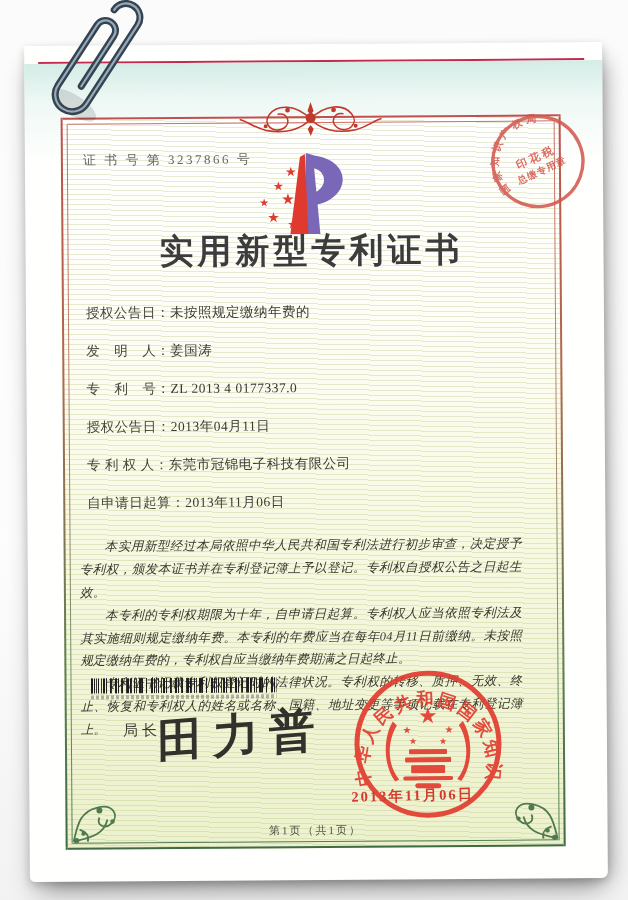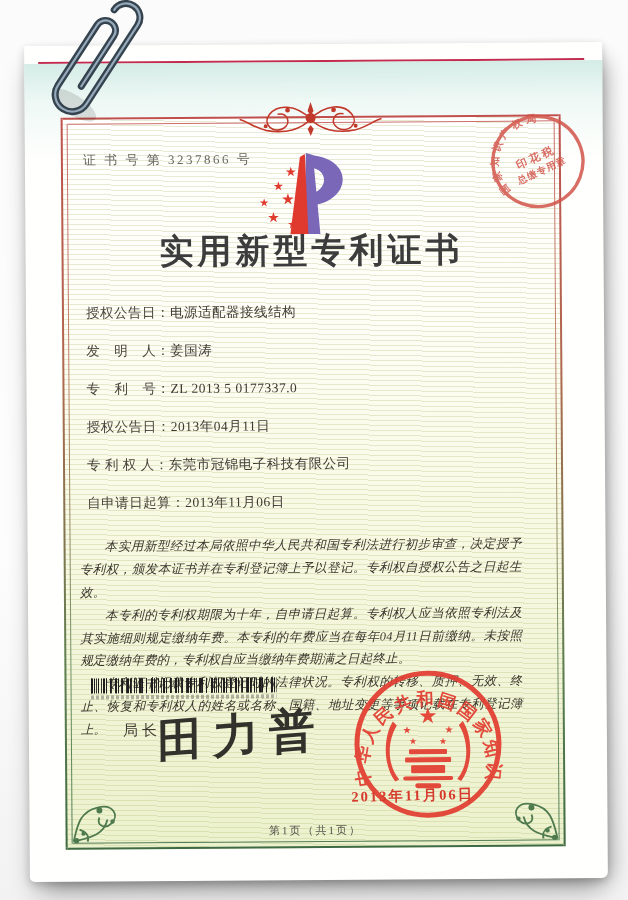--- a/index.html
+++ b/index.html
@@ -160,27 +160,27 @@
         <text x="12" y="62" font-size="11">★</text>
         <text x="20" y="78" font-size="14">★</text>
         <text x="40" y="84" font-size="12">★</text>
       </g>
     </svg>
 
     <div class="title">实用新型专利证书</div>
 
     <div class="fields">
       <div class="field-row">
-        <span class="lbl">授权公告日：</span><span class="val">电源适配器接线结构</span>
+        <span class="lbl">授权公告日：</span><span class="val">未按照规定缴纳年费的</span>
       </div>
       <div class="field-row">
         <span class="lbl">发　明　人：</span><span class="val">姜国涛</span>
       </div>
       <div class="field-row">
-        <span class="lbl">专　利　号：</span><span class="val">ZL 2013 5 0177337.0</span>
+        <span class="lbl">专　利　号：</span><span class="val">ZL 2013 4 0177337.0</span>
       </div>
       <div class="field-row">
         <span class="lbl">授权公告日：</span><span class="val">2013年04月11日</span>
       </div>
       <div class="field-row">
         <span class="lbl">专 利 权 人：</span><span class="val">东莞市冠锦电子科技有限公司</span>
       </div>
       <div class="field-row">
         <span class="lbl">自申请日起算：</span><span class="val">2013年11月06日</span>
       </div>

